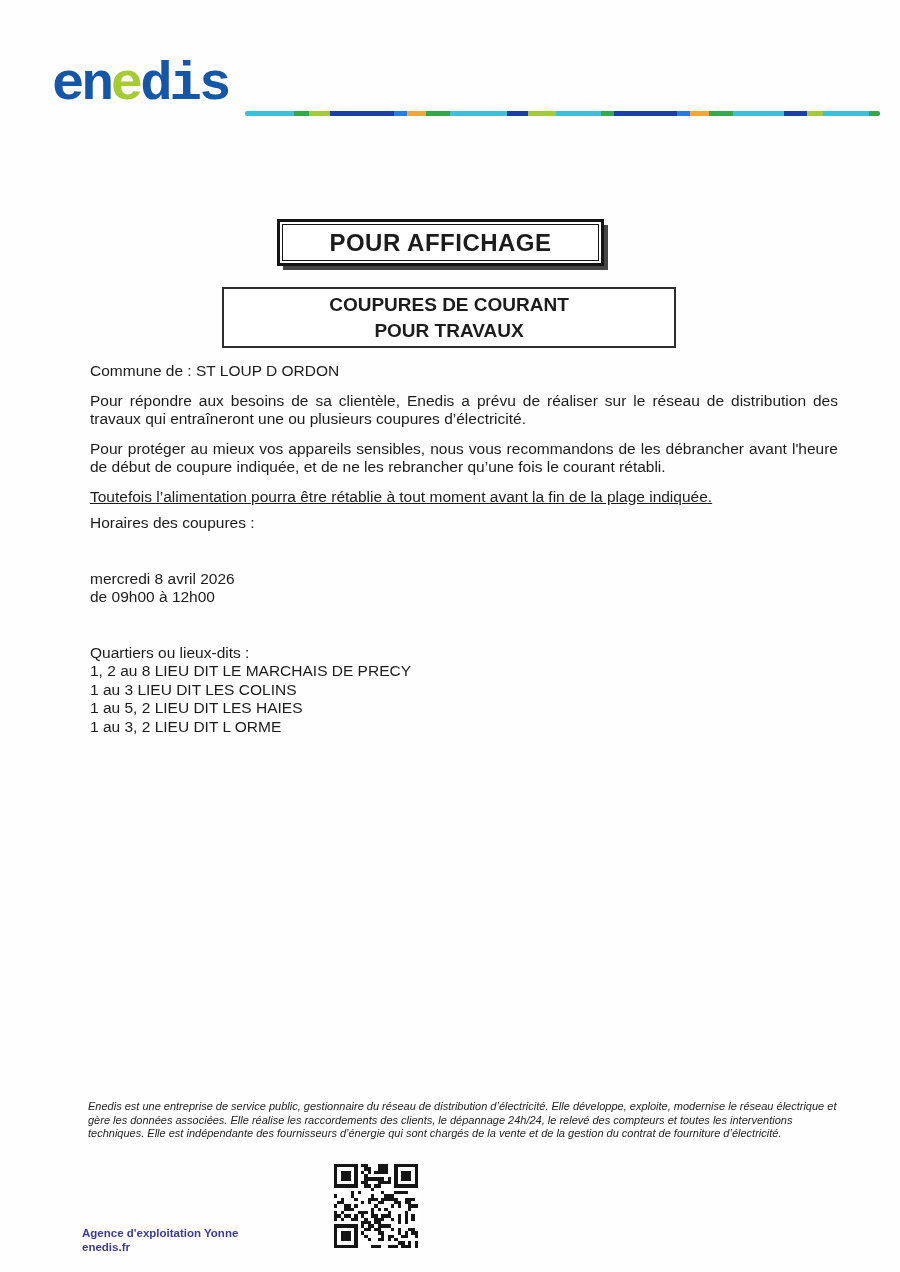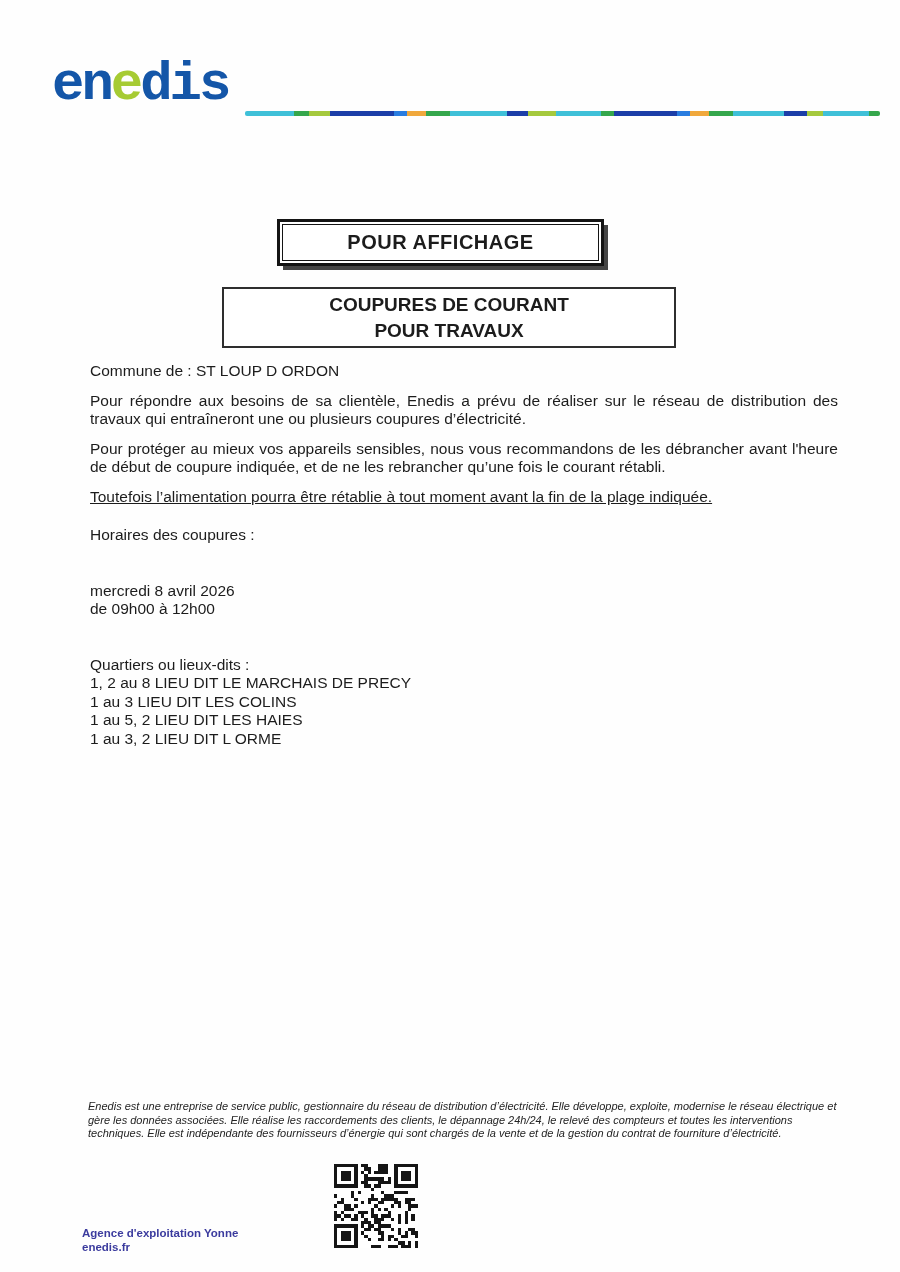--- a/index.html
+++ b/index.html
@@ -43,21 +43,21 @@
     background: #fff;
     box-shadow: 5px 5px 0 -1px #454545;
     padding: 2px;
   }
   .banner-affichage-inner {
     height: 100%;
     border: 1.5px solid #141414;
     display: flex;
     align-items: center;
     justify-content: center;
-    font-size: 20px;
+    font-size: 24px;
     font-weight: bold;
     letter-spacing: 0.5px;
   }
   .banner-coupures {
     position: absolute;
     left: 222px; top: 287px;
     width: 454px; height: 61px;
     border: 2px solid #2e2e2e;
     background: #fff;
     display: flex;
@@ -71,21 +71,21 @@
   
   .content {
     position: absolute;
     left: 90px; top: 362px;
     width: 748px;
     font-size: 15.5px;
     line-height: 18.5px;
   }
   .content .commune { margin-bottom: 11px; }
   .content .para { text-align: justify; margin-bottom: 11px; }
-  .content .underlined { text-decoration: underline; margin: 4px 0 20px; }
+  .content .underlined { text-decoration: underline; margin: 4px 0 8px; }
   .content .horaires { margin-bottom: 37px; }
   .schedule { margin-bottom: 37px; margin-top: 32px; }
   
   .about {
     position: absolute;
     left: 88px; top: 1100px;
     width: 758px;
     font-size: 11px;
     line-height: 13.7px;
     font-style: italic;

